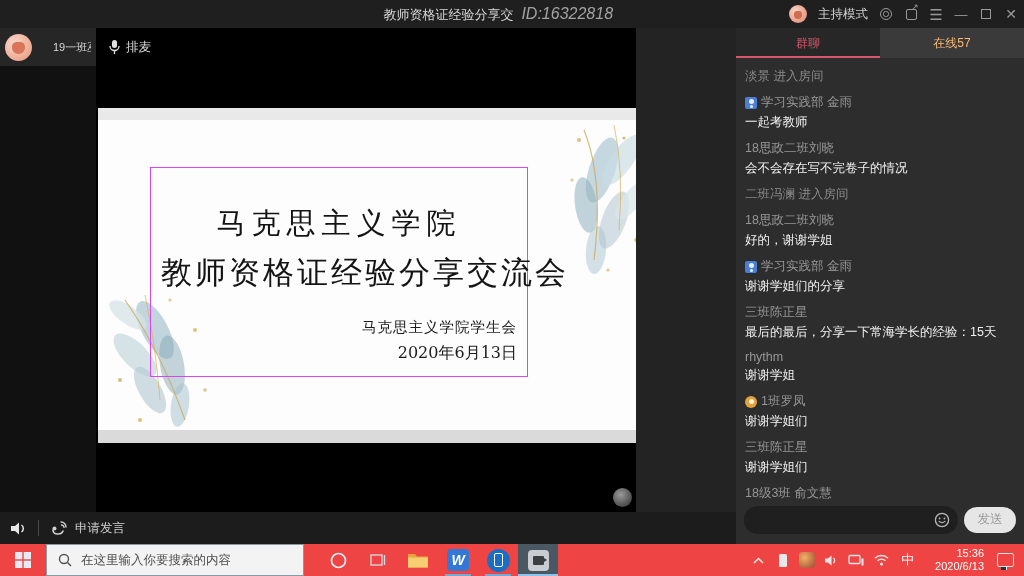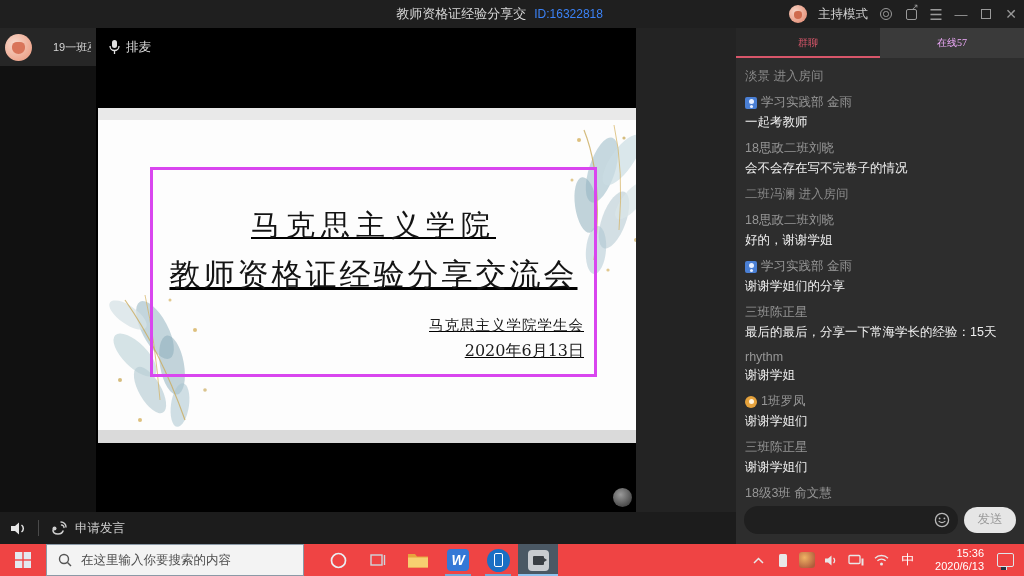--- a/index.html
+++ b/index.html
@@ -6,21 +6,21 @@
   html,body { width:1024px; height:576px; overflow:hidden; background:#232323;
               font-family:"Liberation Sans", sans-serif; }
 
   
   .app { position:absolute; inset:0 0 32px 0; background:#232323; }
 
   .titlebar { position:absolute; top:0; left:0; right:0; height:28px; background:#1f1f1f;
               display:flex; align-items:center; }
   .title-group { position:absolute; left:50%; transform:translateX(-56%); display:flex; align-items:baseline; gap:8px; white-space:nowrap; }
   .win-title { color:#d8d8d8; font-size:13px; }
-  .win-id { color:#3b82f6; font-size:12px; }
+  .win-id { color:#a3a3a3; font-size:16px;font-style:italic; }
   .tb-right { position:absolute; right:6px; top:0; height:28px; display:flex; align-items:center; gap:11px; }
   .mini-avatar { width:18px; height:18px; border-radius:50%;
                  background:radial-gradient(circle at 35% 35%, #f6d3c4, #e89a84 70%); position:relative; overflow:hidden; }
   .mini-avatar::after{ content:""; position:absolute; left:5px; top:6px; width:8px; height:8px;
                  background:#cf6b4e; border-radius:50% 50% 60% 60%; }
   .mode-label { color:#d0d0d0; font-size:12.5px; }
   .tb-icon { color:#9a9a9a; font-size:13px; line-height:1; display:flex; align-items:center; justify-content:center; width:14px; height:14px; }
   .ring { width:12px; height:12px; border:1.6px solid #9a9a9a; border-radius:50%; position:relative; }
   .ring::after { content:""; position:absolute; inset:2.4px; border:1.4px solid #9a9a9a; border-radius:50%; }
   .popup-box { width:11px; height:11px; border:1.5px solid #9a9a9a; border-radius:2px; position:relative; }
@@ -37,45 +37,45 @@
   .user-name { color:#d5d5d5; font-size:11px; white-space:nowrap; overflow:hidden;margin-left:16px; }
 
   
   .stage { position:absolute; left:96px; top:28px; bottom:0; width:540px; background:#000; }
   .queue-bar { height:38px; display:flex; align-items:center; gap:6px; padding-left:13px; }
   .queue-label { color:#e0e0e0; font-size:12.5px; }
 
   .slide { position:absolute; left:2px; right:0; top:80px; height:335px; background:#fdfdfd; overflow:hidden; }
   .slide-strip-top { position:absolute; top:0; left:0; right:0; height:12px; background:#e9e9e9; }
   .slide-strip-bottom { position:absolute; bottom:0; left:0; right:0; height:13px; background:#dadada; }
-  .slide-frame { position:absolute; left:52px; top:59px; width:447px; height:210px;
-                 border:3px solid #d946ef; display:flex; flex-direction:column; padding:36px 10px 12px;text-decoration:underline; }
+  .slide-frame { position:absolute; left:52px; top:59px; width:378px; height:210px;
+                 border:1px solid #d946ef; display:flex; flex-direction:column; padding:36px 10px 12px; }
   .slide-title { font-family:"DejaVu Serif", serif; color:#141414; text-align:center; }
   .slide-title.l1 { font-size:29px; letter-spacing:6px; }
   .slide-title.l2 { font-size:31px; letter-spacing:3px; margin-top:8px; white-space:nowrap; }
   .slide-footer { margin-top:auto; text-align:right; font-family:"DejaVu Serif", serif; color:#1c1c1c; }
   .slide-footer .f1 { font-size:14.5px; letter-spacing:1px; }
   .slide-footer .f2 { font-size:16px; margin-top:6px; }
   .deco { position:absolute; pointer-events:none; }
   .watermark { position:absolute; left:517px; top:460px; width:19px; height:19px; border-radius:50%;
                background:radial-gradient(circle at 40% 35%, #b5b5b5, #4e4e4e 80%); opacity:.85; }
 
   .bottom-bar { position:absolute; left:0; bottom:0; width:736px; height:32px; background:#1c1c1c;
                 display:flex; align-items:center; }
   .vol-wrap { width:38px; display:flex; justify-content:center; }
   .vsep { width:1px; height:16px; background:#4a4a4a; margin-right:12px; }
   .request-speak { display:flex; align-items:flex-start; gap:7px; color:#cfcfcf; font-size:12.5px; }
 
   
   .chat { position:absolute; left:736px; right:0; top:28px; bottom:0; background:#2d2d2d; }
   .tabs { display:flex; height:30px; }
-  .tab { flex:1; display:flex; align-items:center; justify-content:center; font-size:10px; position:relative;font-family:Liberation Serif, serif; }
+  .tab { flex:1; display:flex; align-items:center; justify-content:center; font-size:12px; position:relative; }
   .tab.active { background:#272727; color:#d8566a; }
   .tab.active::after { content:""; position:absolute; left:0; right:0; bottom:0; height:2px; background:#d8566a; }
-  .tab.inactive { background:#3a3a3a; color:#f0abfc; }
+  .tab.inactive { background:#3a3a3a; color:#fdba74; }
   .messages { position:absolute; top:34px; bottom:38px; left:0; right:0; padding:6px 9px; overflow:hidden; }
   .msg { margin-bottom:9px; }
   .msg-system { color:#8a8a8a; font-size:12.5px; margin-bottom:9px; }
   .msg-name { color:#969696; font-size:12.5px; display:flex; align-items:center; gap:4px; }
   .msg-text { color:#f0f0f0; font-size:12.5px; margin-top:3px; white-space:nowrap; }
   .badge { width:12px; height:12px; flex:none; display:inline-block; border-radius:2px; position:relative; }
   .badge-blue { background:#4a7fd4; }
   .badge-blue::after { content:""; position:absolute; left:3.5px; top:2px; width:5px; height:5px; background:#e8f0ff; border-radius:50%; box-shadow:0 5px 0 -1px #e8f0ff; }
   .badge-orange { background:#e5a23c; border-radius:50%; }
   .badge-orange::after { content:""; position:absolute; left:3.5px; top:3.5px; width:5px; height:5px; background:#fff3dd; border-radius:50%; }

